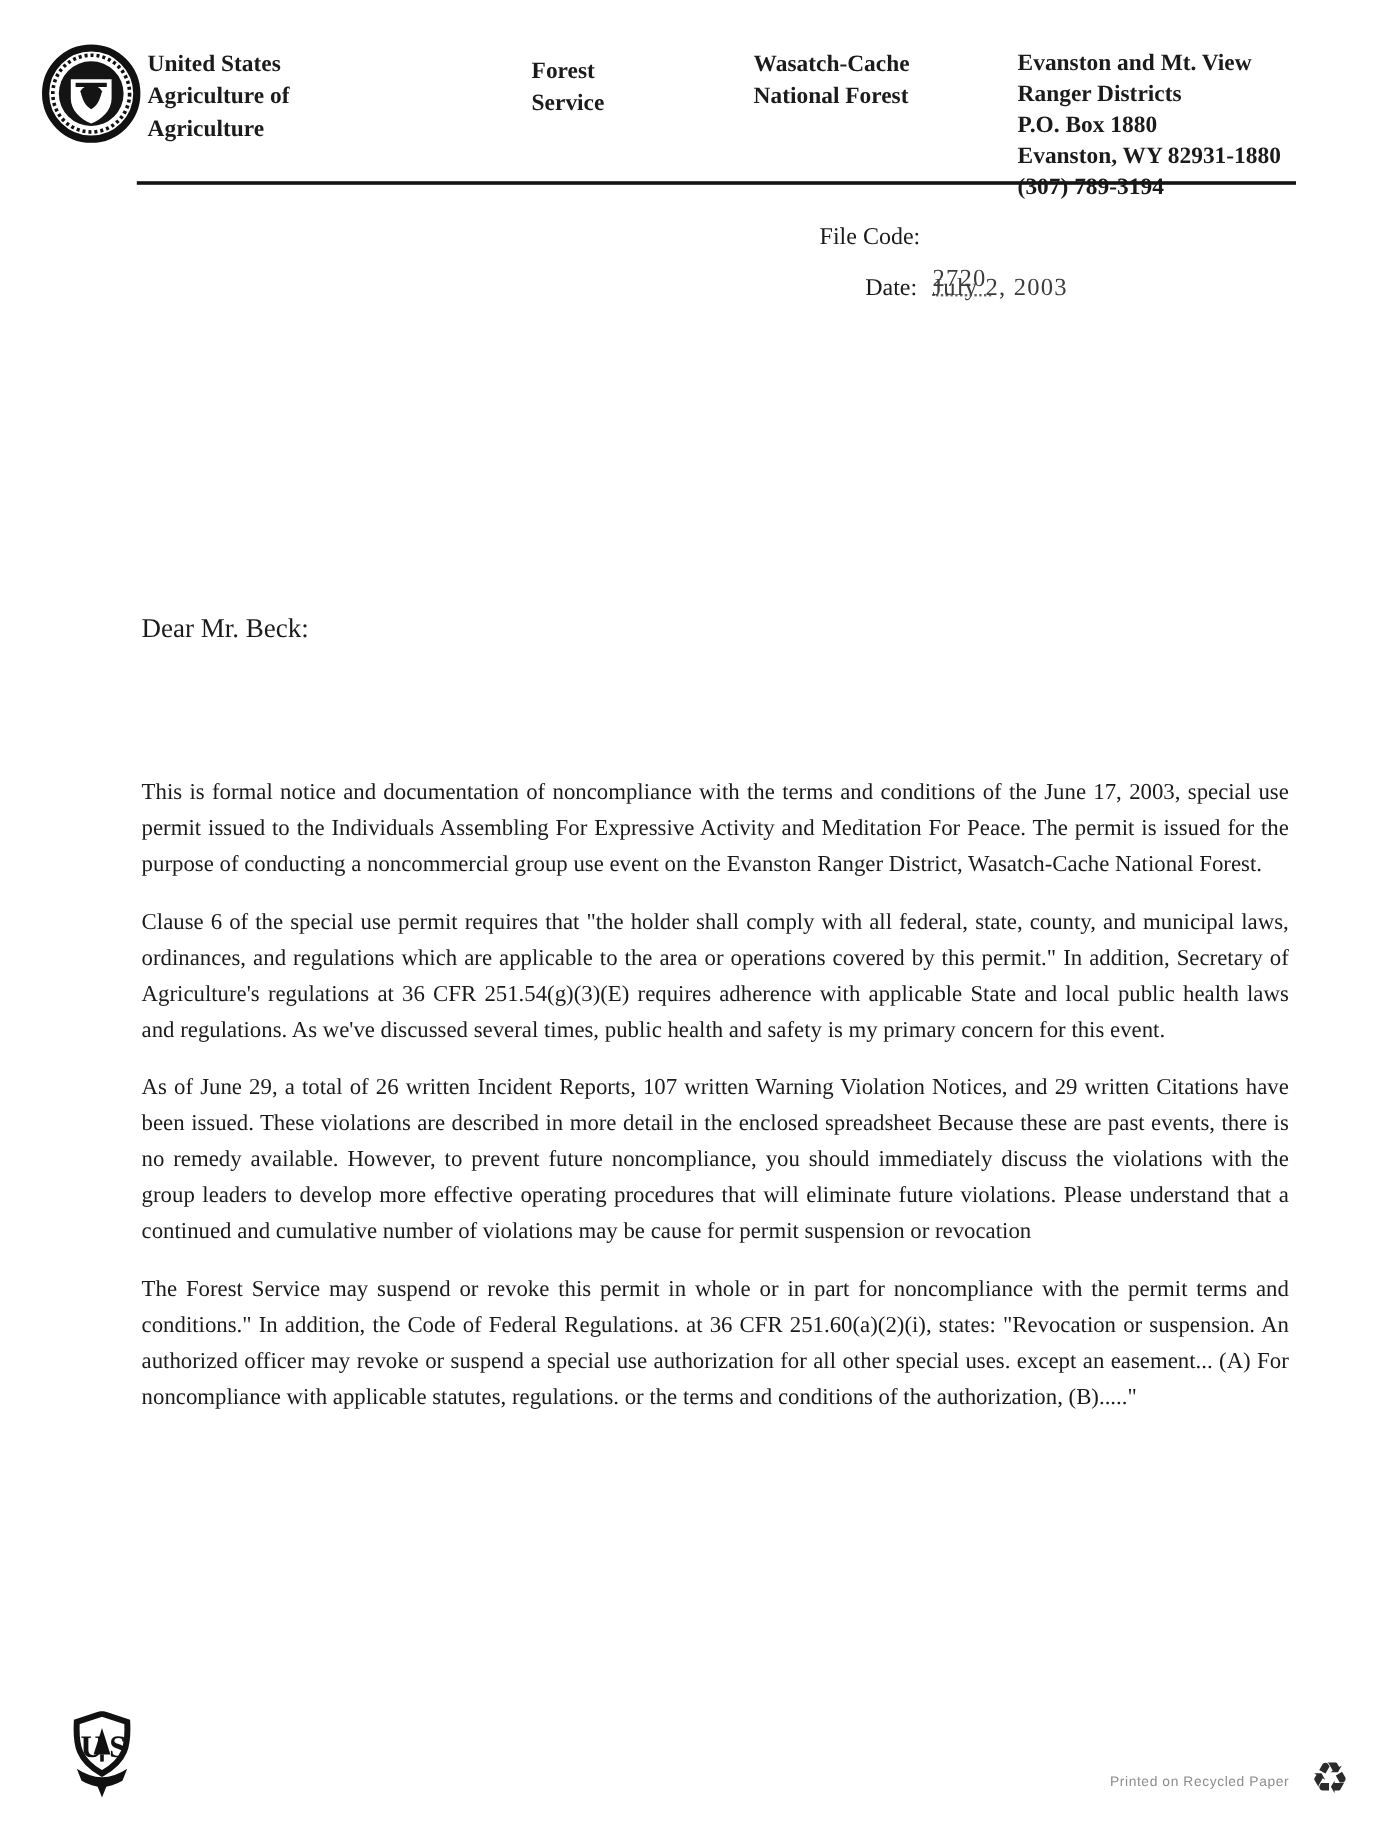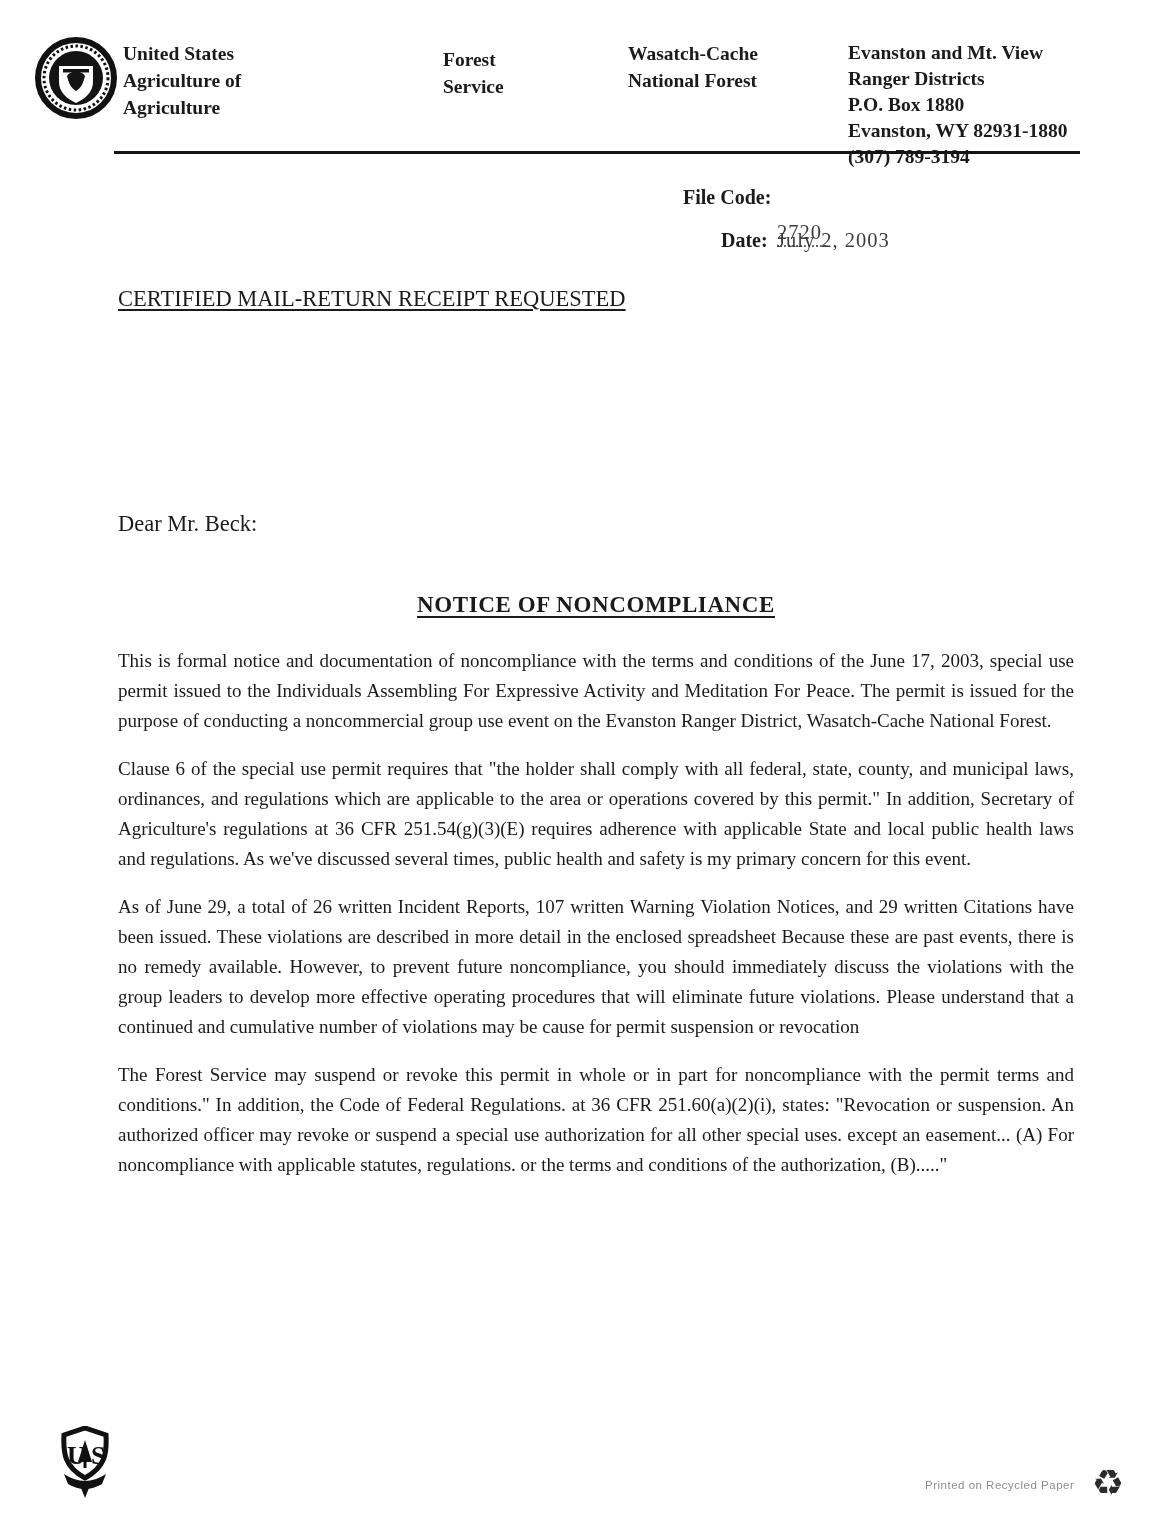--- a/index.html
+++ b/index.html
@@ -10,21 +10,21 @@
   
   .seal{position:absolute;left:34px;top:36px;width:84px;height:84px;}
   .hdr-block{position:absolute;font-weight:bold;font-size:19.5px;line-height:27px;white-space:nowrap;}
   .hdr-org{left:123px;top:40px;}
   .hdr-fs{left:443px;top:46px;}
   .hdr-wc{left:628px;top:40px;}
   .hdr-district{left:848px;top:40px;line-height:26px;}
   .hdr-line{display:block;}
   .rule{position:absolute;left:114px;top:151px;width:966px;height:3px;background:#141414;}
   
-  .meta-label{position:absolute;font-weight:bold;font-size:20px;white-space:nowrap;}
+  .meta-label{position:absolute;font-weight:normal;font-size:20px;white-space:nowrap;}
   .meta-value{position:absolute;font-size:20.5px;color:#3c3c3c;white-space:nowrap;letter-spacing:1px;}
   .file-label{left:683px;top:186px;}
   .file-value{left:777px;top:185px;border-bottom:2px dotted #666;padding:0 4px 1px 0;margin-top:36px;}
   .date-label{left:721px;top:229px;}
   .date-value{left:777px;top:229px;}
   
   .certified{position:absolute;left:118px;top:283px;font-size:22.5px;line-height:32px;}
   .certified .hdr-line{text-decoration:underline;text-underline-offset:3px;}
   .address{position:absolute;left:118px;top:370px;font-size:22.5px;line-height:30px;}
   .salutation{position:absolute;left:118px;top:511px;font-size:22.5px;}
@@ -85,27 +85,25 @@
   </div>
 
   <div class="rule"></div>
 
   <span class="meta-label file-label">File Code:</span>
   <span class="meta-value file-value">2720</span>
   <span class="meta-label date-label">Date:</span>
   <span class="meta-value date-value">July 2, 2003</span>
 
   <div class="certified">
-    <span class="hdr-line">CERTIFIED MAIL-RETURN RECEIPT REQUESTED</span>
   </div>
 
 
   <div class="salutation">Dear Mr. Beck:</div>
 
-  <div class="notice-title">NOTICE OF NONCOMPLIANCE</div>
 
   <div class="body-col">
     <p>This is formal notice and documentation of noncompliance with the terms and conditions of the June 17, 2003, special use permit issued to the Individuals Assembling For Expressive Activity and Meditation For Peace.  The permit is issued for the purpose of conducting a noncommercial group use event on the Evanston Ranger District, Wasatch-Cache National Forest.</p>
     <p>Clause 6 of the special use permit requires that "the holder shall comply with all federal, state, county, and municipal laws, ordinances, and regulations which are applicable to the area or operations covered by this permit."   In addition, Secretary of Agriculture's regulations at 36 CFR 251.54(g)(3)(E) requires adherence with applicable State and local public health laws and regulations.  As we've discussed several times, public health and safety is my primary concern for this event.</p>
     <p>As of June 29, a total of 26 written Incident Reports, 107 written Warning Violation Notices, and 29 written Citations have been issued.  These violations are described in more detail in the enclosed spreadsheet  Because these are past events, there is no remedy available.  However, to prevent future noncompliance, you should immediately discuss the violations with the group leaders to develop more effective operating procedures that will eliminate future violations.  Please understand that a continued and cumulative number of violations may be cause for permit suspension or revocation</p>
     <p>The Forest Service may suspend or revoke this permit in whole or in part for noncompliance with the permit terms and conditions."  In addition, the Code of Federal Regulations. at 36 CFR 251.60(a)(2)(i), states: "Revocation or suspension. An authorized officer may revoke or suspend a special use authorization for all other special uses. except an easement... (A) For noncompliance with applicable statutes, regulations. or the terms and conditions of the authorization, (B)....."</p>
   </div>
 
   <div class="fs-shield">
     <svg viewBox="0 0 62 76" width="62" height="76">

